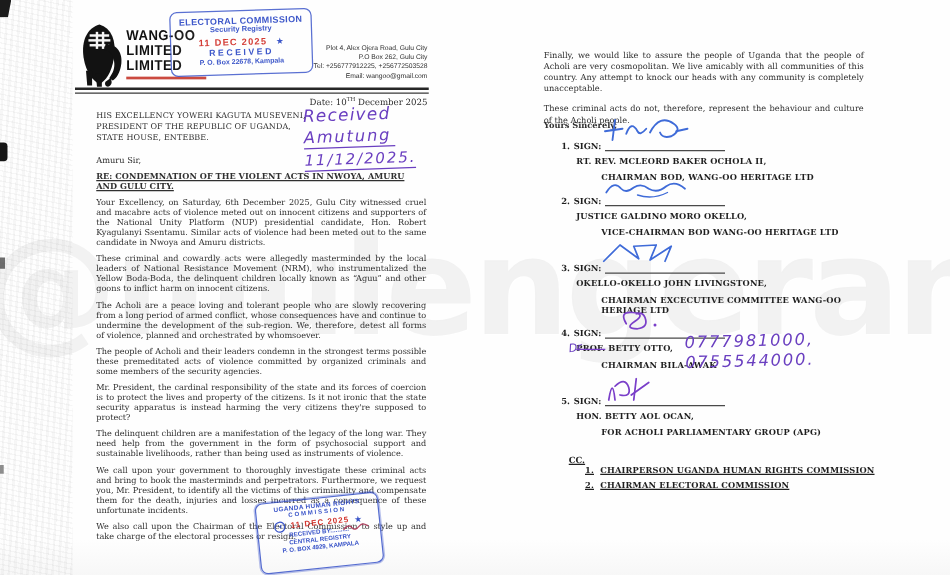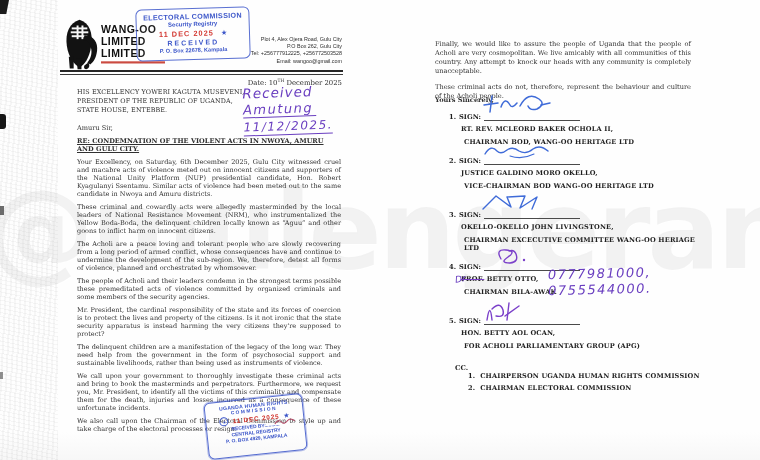--- a/index.html
+++ b/index.html
@@ -78,28 +78,28 @@
   .p2-body { position:absolute; left:435px; top:40px; width:256px; color:#303030; }
   .p2-para { font-size:6.6px; line-height:9px; text-align:justify; }
   .p2-para + .p2-para { margin-top:7px; }
   .closing { position:absolute; left:435px; top:96px; font-size:6.6px; color:#303030;font-weight:bold; }
 
   .sig-block { position:absolute; left:449px; width:250px; color:#1f1f1f; }
   .sig-row { display:flex; align-items:flex-end; font-size:6.7px; font-weight:700; }
   .sig-num { margin-right:3px; }
   .sig-rule { display:inline-block; width:96px; border-bottom:.9px solid #4a4a4a; height:6px; margin-left:3px; }
   .sig-name { margin-top:4px; margin-left:12px; font-size:6.6px; font-weight:700; letter-spacing:.15px; }
-  .sig-title { margin-top:4.5px; margin-left:3px; font-size:6.6px; font-weight:700; letter-spacing:.15px;padding-left:12px; }
+  .sig-title { margin-top:4.5px; margin-left:20px; font-size:6.6px; font-weight:700; letter-spacing:.15px;padding-left:12px; }
   .sig-svg { position:absolute; }
   .struck { text-decoration:line-through; text-decoration-color:#7a3fc9; text-decoration-thickness:1.2px; }
   .hw-dr { position:absolute; left:6px; top:11px; font-size:9px; transform:rotate(-8deg); }
   .hw-phones { position:absolute; left:548px; top:266px; transform:rotate(-1.5deg); font-size:13px;
     line-height:16px; letter-spacing:1.5px; }
 
-  .cc { position:absolute; left:455px; top:364px; color:#1f1f1f; }
+  .cc { position:absolute; left:455px; top:364px; color:#1f1f1f;text-decoration:underline; }
   .cc-label { font-size:6.8px; font-weight:700; }
   .cc-item { display:flex; gap:5px; margin-left:13px; font-size:6.6px; font-weight:700; letter-spacing:.15px; }
   .cc-item:first-of-type { margin-top:8px; }
   .cc-item + .cc-item { margin-top:3.5px; }
 </style>
 </head>
 <body>
 
 <div class="canvas">
   <div class="watermark">@mulengeranews</div>

